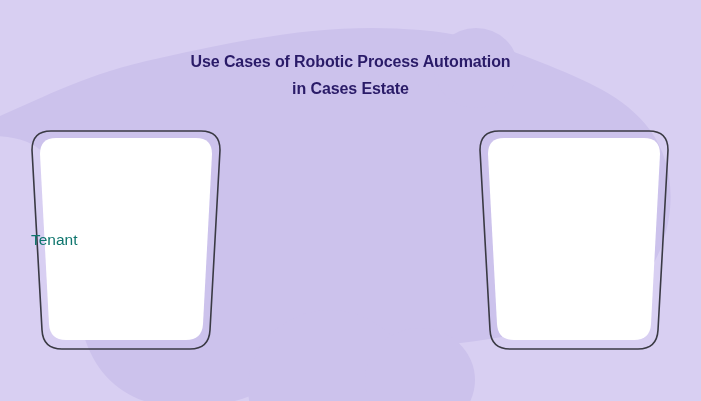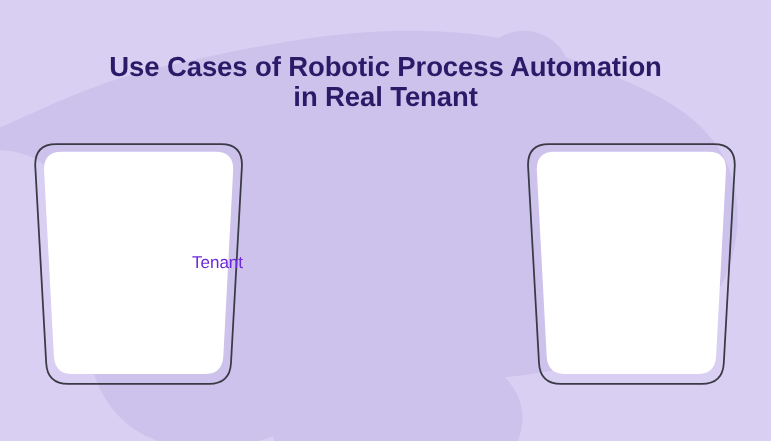--- a/index.html
+++ b/index.html
@@ -30,21 +30,21 @@
   #title-block {
     position: absolute;
     left: 0;
     top: 48px;
     width: 701px;
     text-align: center;
     z-index: 3;
   }
   #title-block .title-line {
     display: block;
-    font-size: 25px;
+    font-size: 16px;
     font-weight: bold;
     color: #2a1b68;
     line-height: 27px;
     letter-spacing: -0.1px;
   }
   #cards-row {
     position: absolute;
     left: 0;
     top: 0;
     width: 701px;
@@ -65,24 +65,24 @@
     height: 220px;
   }
   .card-label {
     position: absolute;
     left: 0;
     top: 0;
     width: 190px;
     height: 220px;
     display: flex;
     flex-direction: column;
-    align-items: flex-end;
+    align-items: flex-start;
     justify-content: center;
     text-align: center;
-    color: #6d28d9;
+    color: #0f766e;
     font-size: 15.5px;
     line-height: 22px;
     z-index: 2;
   }
   .card-label .lbl-line {
     display: block;
     white-space: nowrap;
   }
   #card-1 { left: 31px; }
   #card-2 { left: 257px; }
@@ -108,21 +108,21 @@
              C 70 290, 64 240, 60 196
              C 56 158, 40 136, -10 136
              Z" fill="#ccc2ec"></path>
     <ellipse cx="330" cy="388" rx="82" ry="78" fill="#ccc2ec"></ellipse>
     <ellipse cx="420" cy="380" rx="55" ry="52" fill="#ccc2ec"></ellipse>
     <ellipse cx="476" cy="68" rx="42" ry="40" fill="#ccc2ec"></ellipse>
   </svg>
 
   <div id="title-block">
     <span class="title-line">Use Cases of Robotic Process Automation</span>
-    <span class="title-line">in Real Tenant</span>
+    <span class="title-line">in Cases Estate</span>
   </div>
 
   <div id="cards-row">
 
     <div class="card" id="card-1">
       <svg class="card-shape" viewBox="0 0 190 220" xmlns="http://www.w3.org/2000/svg" aria-hidden="true">
         <path d="M 20 1 L 170 1 Q 189 1 189 20 L 179 200 Q 178 219 159 219 L 31 219 Q 12 219 11 200 L 1 20 Q 1 1 20 1 Z" fill="none" stroke="#3a3a44" stroke-width="1.6"></path>
         <path d="M 25 8 L 165 8 Q 181 8 181 24 L 172 194 Q 171 210 155 210 L 35 210 Q 19 210 18 194 L 9 24 Q 9 8 25 8 Z" fill="#ffffff" stroke="none"></path>
       </svg>
       <div class="card-label">

